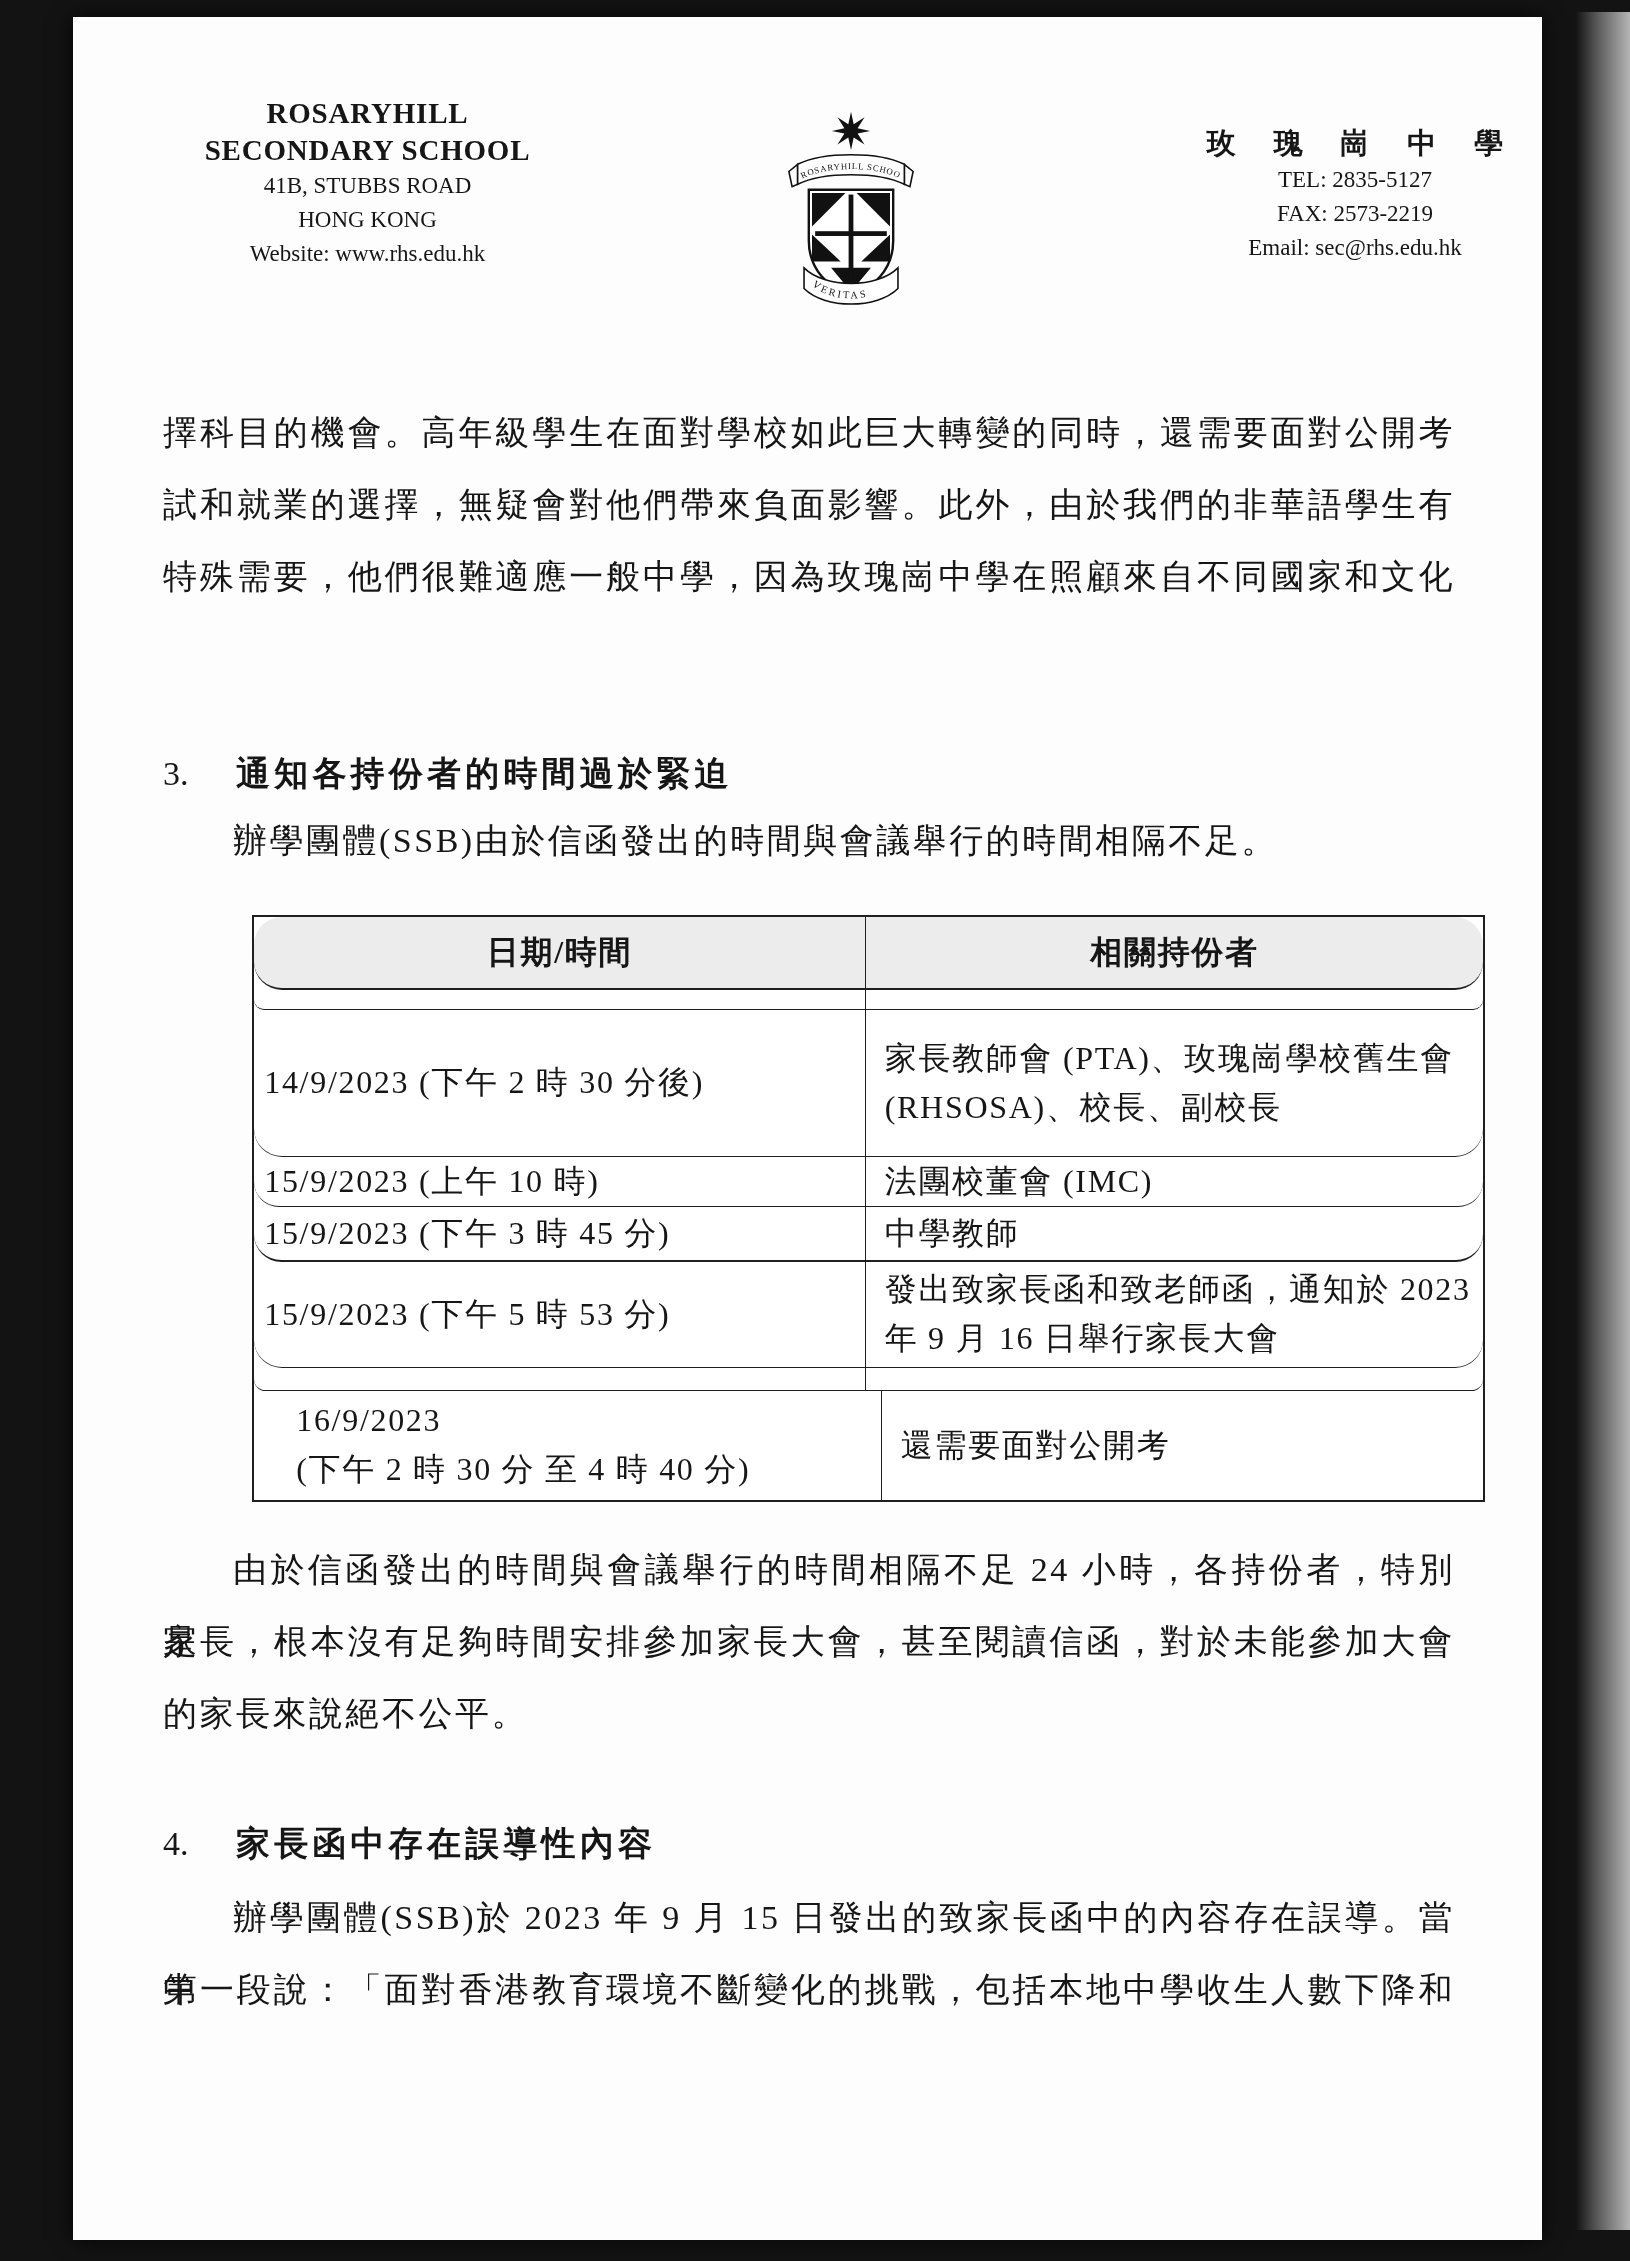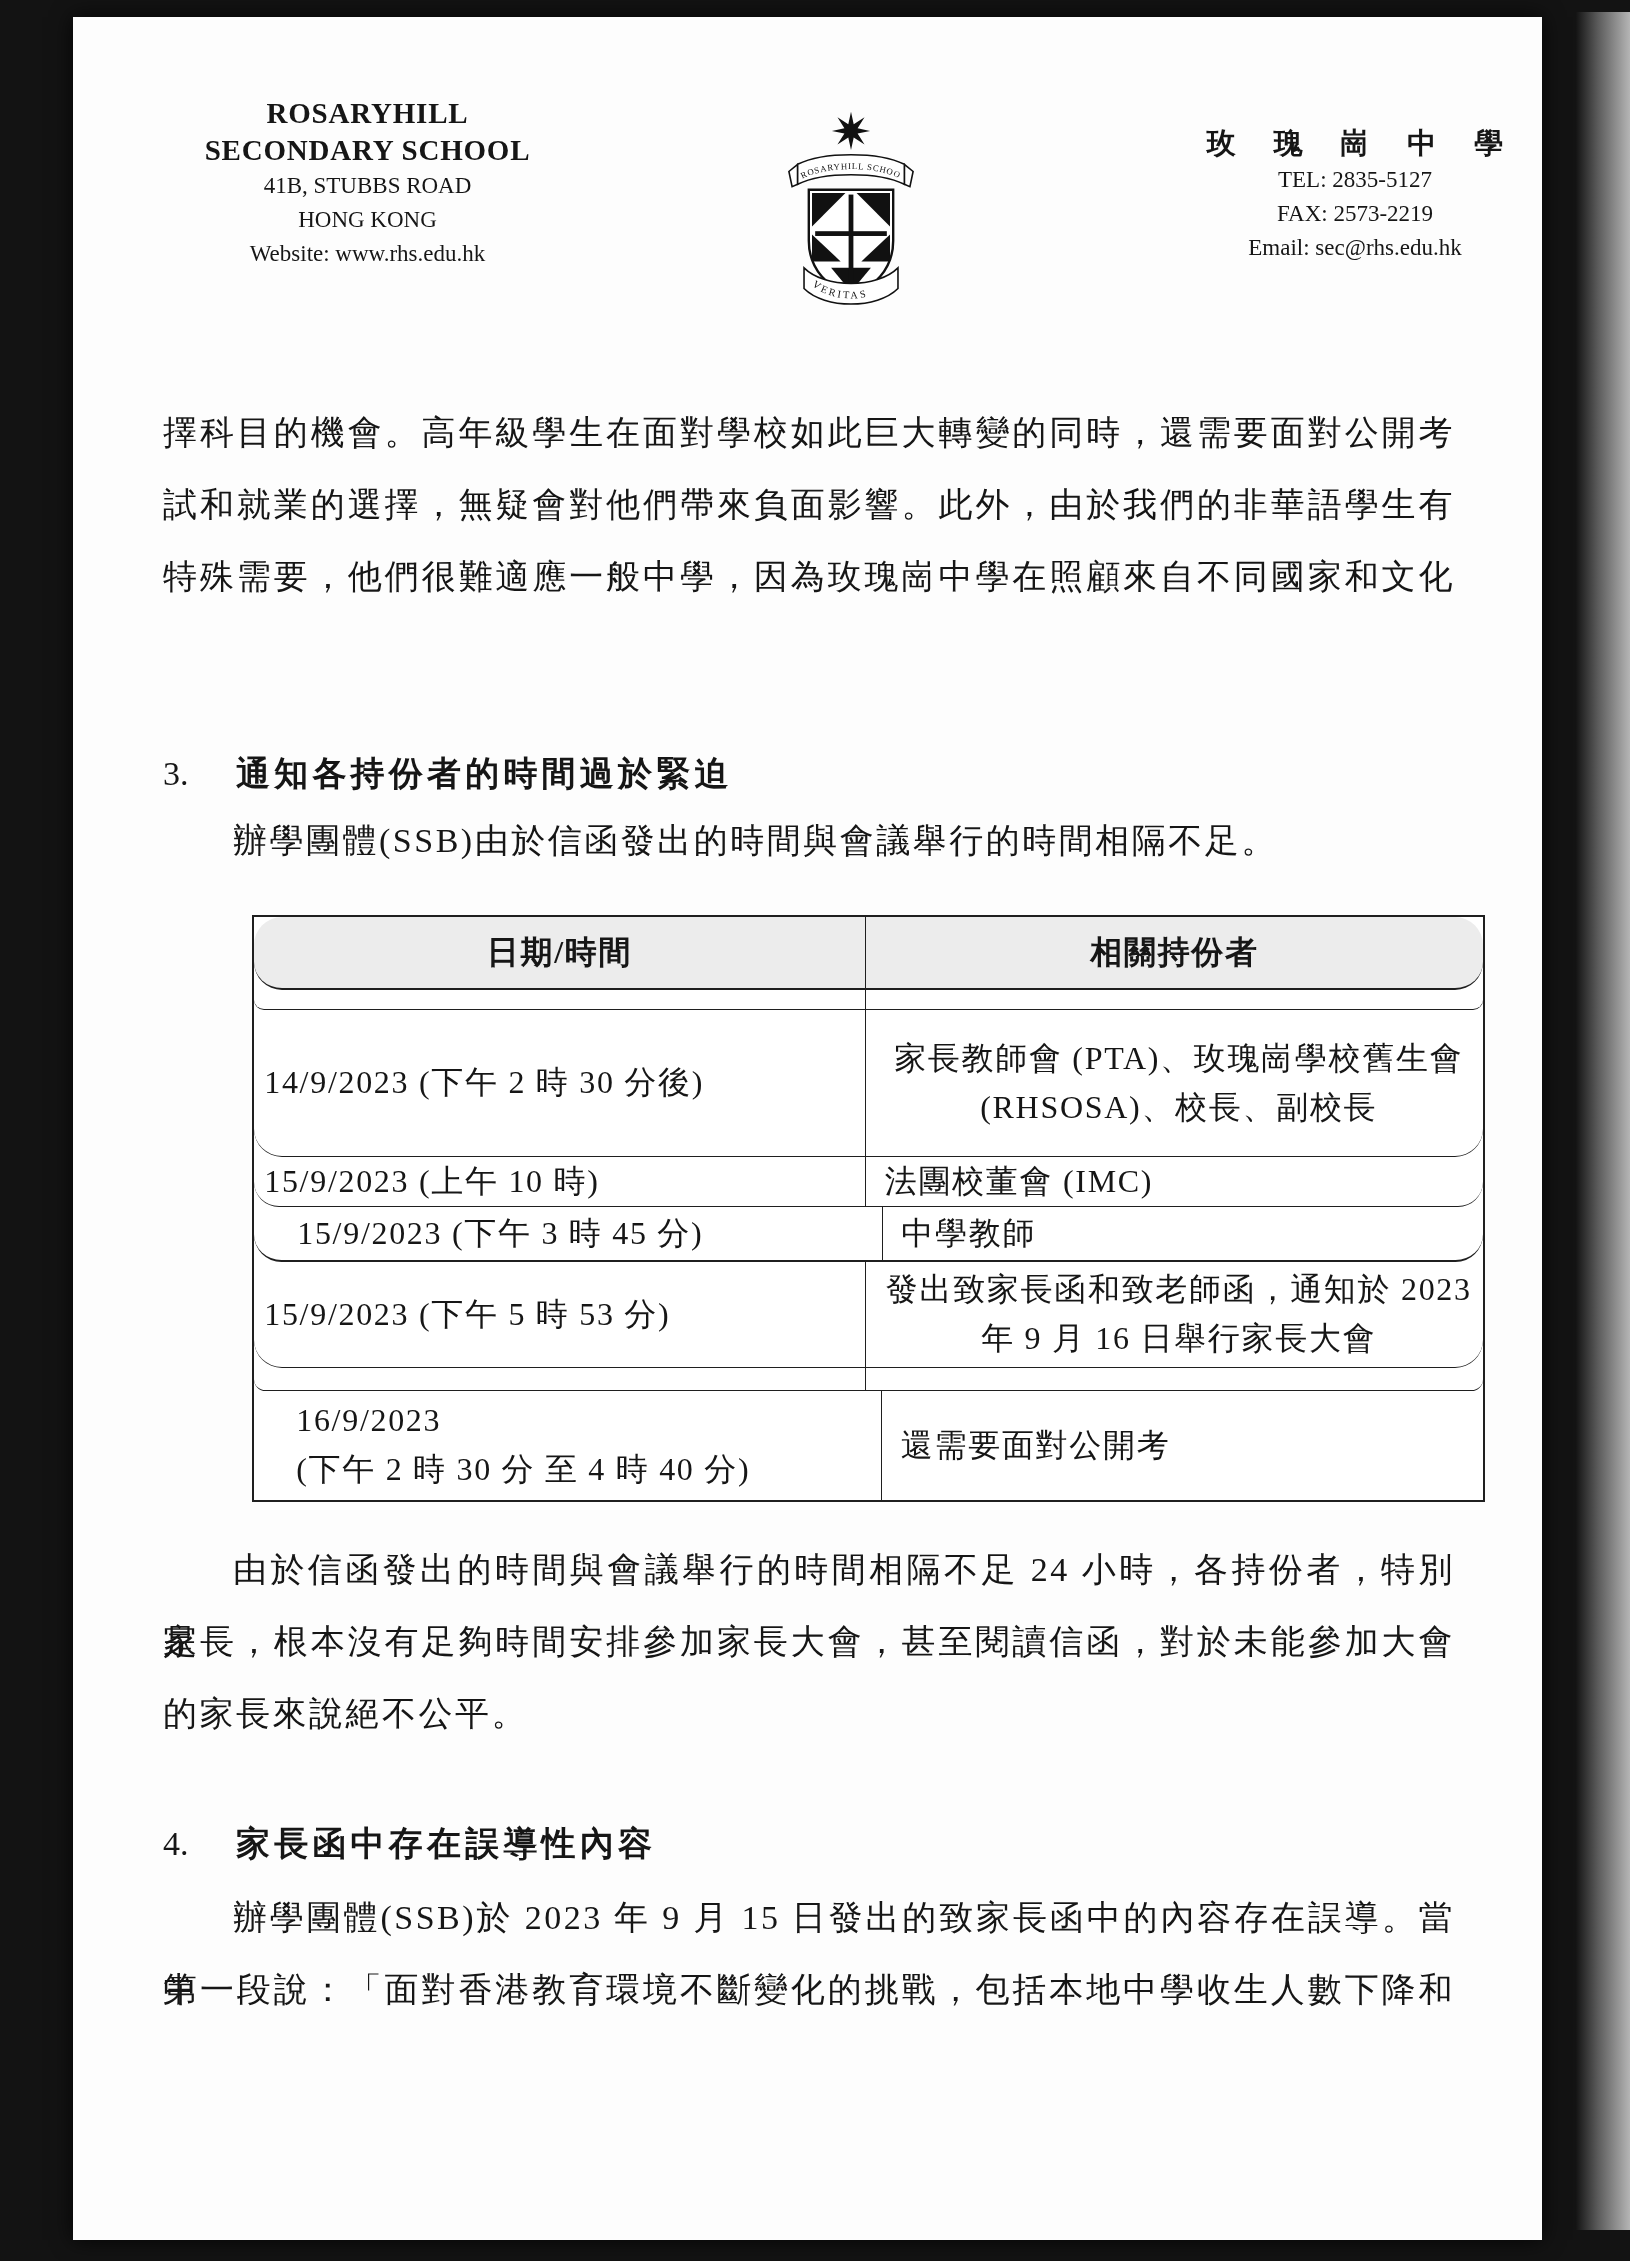--- a/index.html
+++ b/index.html
@@ -33,28 +33,28 @@
   .heading{position:absolute;left:90px;display:flex;height:68px;line-height:68px;font-size:34px;}
   .hnum{width:73px;}
   .htitle{font-weight:700;letter-spacing:4.2px;}
   
   .dtable{position:absolute;left:179px;top:898px;width:1229px;border:2.5px solid #1f1f1f;background:#fff;}
   .trow{display:flex;border-bottom:1.7px solid #1f1f1f;border-radius:28px;}
   .trow:last-child{border-bottom:none;}
   .cell{box-sizing:border-box;display:flex;align-items:center;
         font-size:32px;letter-spacing:1.7px;line-height:49px;white-space:pre-line;}
   .c1{width:49.8%;border-right:1.7px solid #1f1f1f;padding:0 6.8px 0 10.2px;}
-  .c2{flex:1;padding:0 10.2px 0 18.7px;text-align:center;}
+  .c2{flex:1;padding:0 10.2px 0 18.7px;}
   .thead{background:#ececec;height:71px;border-bottom:2.5px solid #1f1f1f;}
   .thead .cell{justify-content:center;font-weight:700;padding:0;}
   .rowsp{height:18.7px;}
   .rowsp2{height:22px;}
   .h172{height:146px;} .h58{height:49px;} .h62{height:53px;}
   .h124{height:105px;} .h128{height:109px;padding-left:32px;}
-  .hb3{border-bottom:2.5px solid #1f1f1f;padding-left:33px;}
+  .hb3{border-bottom:2.5px solid #1f1f1f;}
   
   .crest text{font-family:"Liberation Serif",serif;fill:#111;}
 </style>
 </head>
 <body>
 
 <div class="edge-strip"></div>
 
 <div class="page">
 

